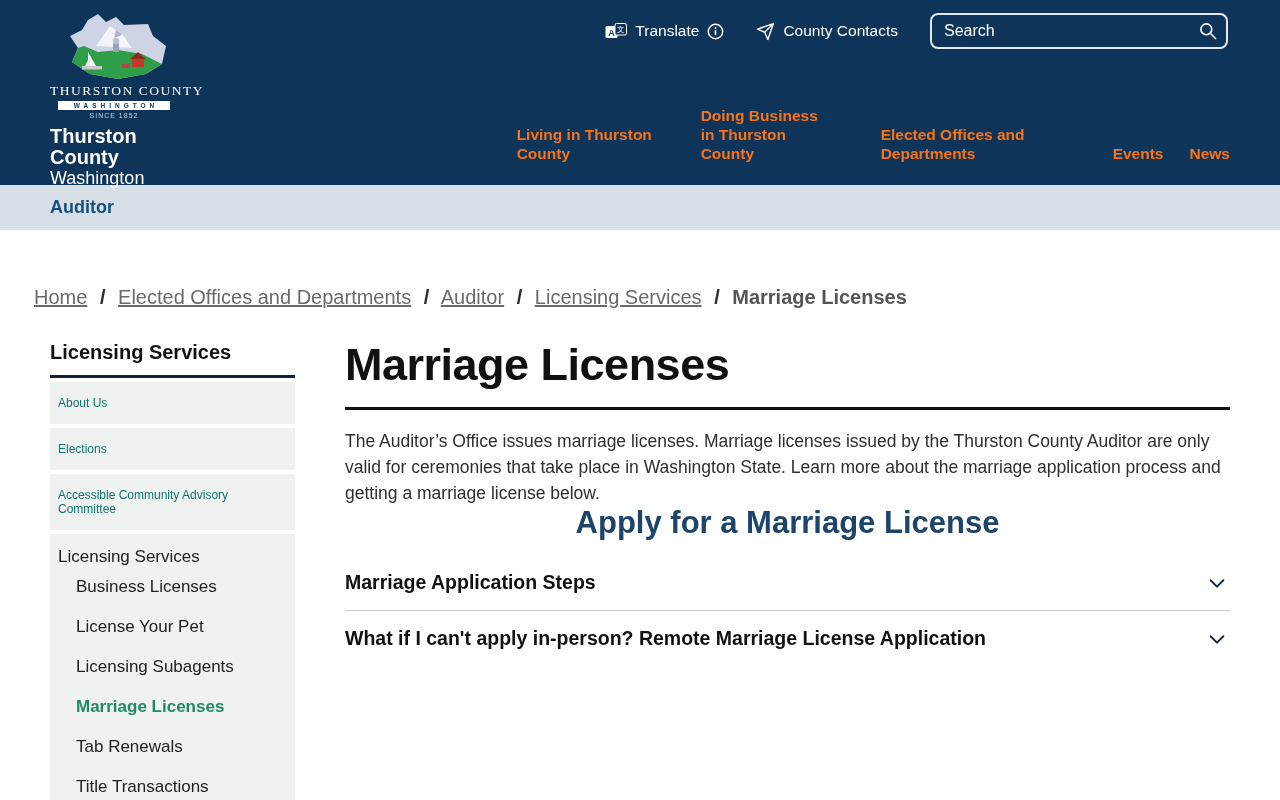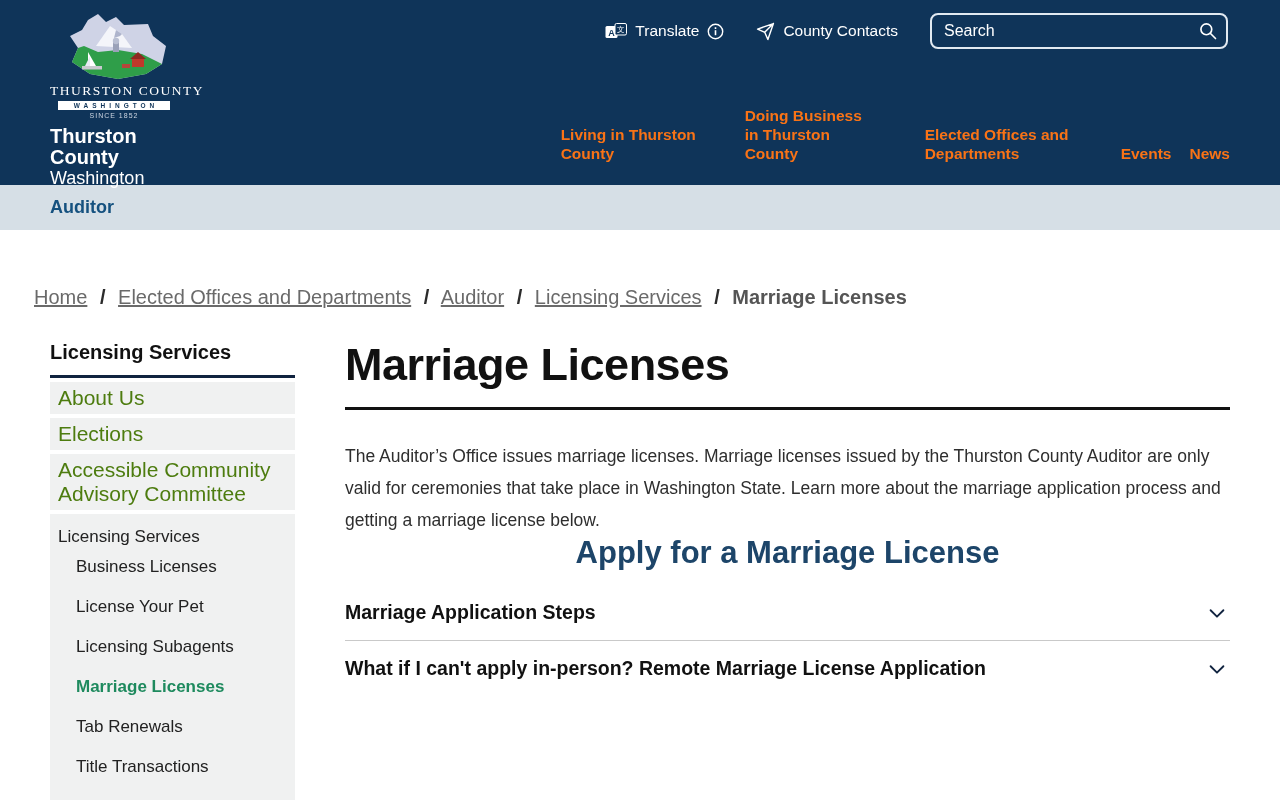--- a/index.html
+++ b/index.html
@@ -25,51 +25,51 @@
     border: 2px solid #e1e9f1; border-radius: 8px; padding: 0 8px 0 12px; }
   .search-box input { flex: 1; background: transparent; border: none; outline: none;
     color: #fff; font-size: 16px; font-family: "Liberation Sans", sans-serif; }
   .search-box input::placeholder { color: #fff; opacity: 1; }
 
   .main-nav { position: absolute; right: 50px; bottom: 22px; display: flex; align-items: flex-end; gap: 46px; }
   .nav-link { font-size: 15.5px; font-weight: bold; line-height: 19px; color: #f97316; cursor: pointer; }
   .nav-link.w1 { width: 138px; }
   .nav-link.w2 { width: 134px; }
   .nav-link.w3 { width: 150px; }
-  .nav-pair { display: flex; gap: 18px; align-items: flex-end; }
+  .nav-pair { display: flex; gap: 26px; align-items: flex-end; margin-left: 36px; }
 
   
   .dept-bar { width: 1280px; height: 45px; background: #d6dfe6; display: flex; align-items: center; padding-left: 50px; }
   .dept-label { color: #15517f; font-size: 18px; font-weight: bold; cursor: pointer; }
 
   
   .breadcrumb { margin: 56px 34px 0; font-size: 20px; color: #6a6a6a; }
   .crumb-link { color: #6a6a6a; text-decoration: underline; cursor: pointer; }
   .crumb-sep { color: #2b2b2b; font-weight: bold; margin: 0 7px; }
   .crumb-current { color: #555; font-weight: bold; }
 
   
   .content { display: flex; padding: 0 50px; margin-top: 32px; }
 
   
   .sidebar { width: 245px; flex-shrink: 0; }
   .sidebar-title { font-size: 20px; font-weight: bold; color: #111;
     padding-bottom: 11px; border-bottom: 3px solid #10233f; }
-  .side-item { background: #f0f1f1; margin-top: 4px; padding: 4px 8px; font-size: 21px; color: #4d7c0f; cursor: pointer; }
+  .side-item { background: #f0f1f1; margin-top: 4px; padding: 14px 8px; font-size: 12px; color: #0f766e; cursor: pointer; }
   .side-group { background: #f0f1f1; margin-top: 4px; padding: 13px 0 14px; }
   .side-parent { padding: 0 8px; font-size: 17px; color: #222; cursor: pointer; }
   .side-child { padding: 10px 20px 10px 26px; font-size: 17px; color: #222; cursor: pointer; }
   .side-child:first-of-type { margin-top: 10px; }
   .side-child.active { color: #1e8a5e; font-weight: bold; }
 
   
   .main-col { margin-left: 50px; flex: 1; }
   .page-title { font-size: 45px; font-weight: bold; color: #111; letter-spacing: -0.5px; line-height: 48px; }
   .title-rule { border: none; border-top: 3px solid #111; margin-top: 18px; }
-  .intro { margin-top: 30px; font-size: 17.5px; line-height: 32px; color: #2e2e2e; }
+  .intro { margin-top: 18px; font-size: 17.5px; line-height: 26px; color: #2e2e2e; }
   .section-title { font-size: 31px; font-weight: bold; color: #1d4569; line-height: 33px; text-align: center; }
   .accordion { margin-top: 16px; }
   .acc-row { display: flex; justify-content: space-between; align-items: center;
     padding: 16px 0; border-bottom: 1px solid #c9c9c9; cursor: pointer; }
   .acc-row:last-child { border-bottom: none; }
   .acc-title { font-size: 19.5px; font-weight: bold; color: #111; }
   .chev { flex-shrink: 0; margin-right: 2px; }
 </style>
 </head>
 <body>

